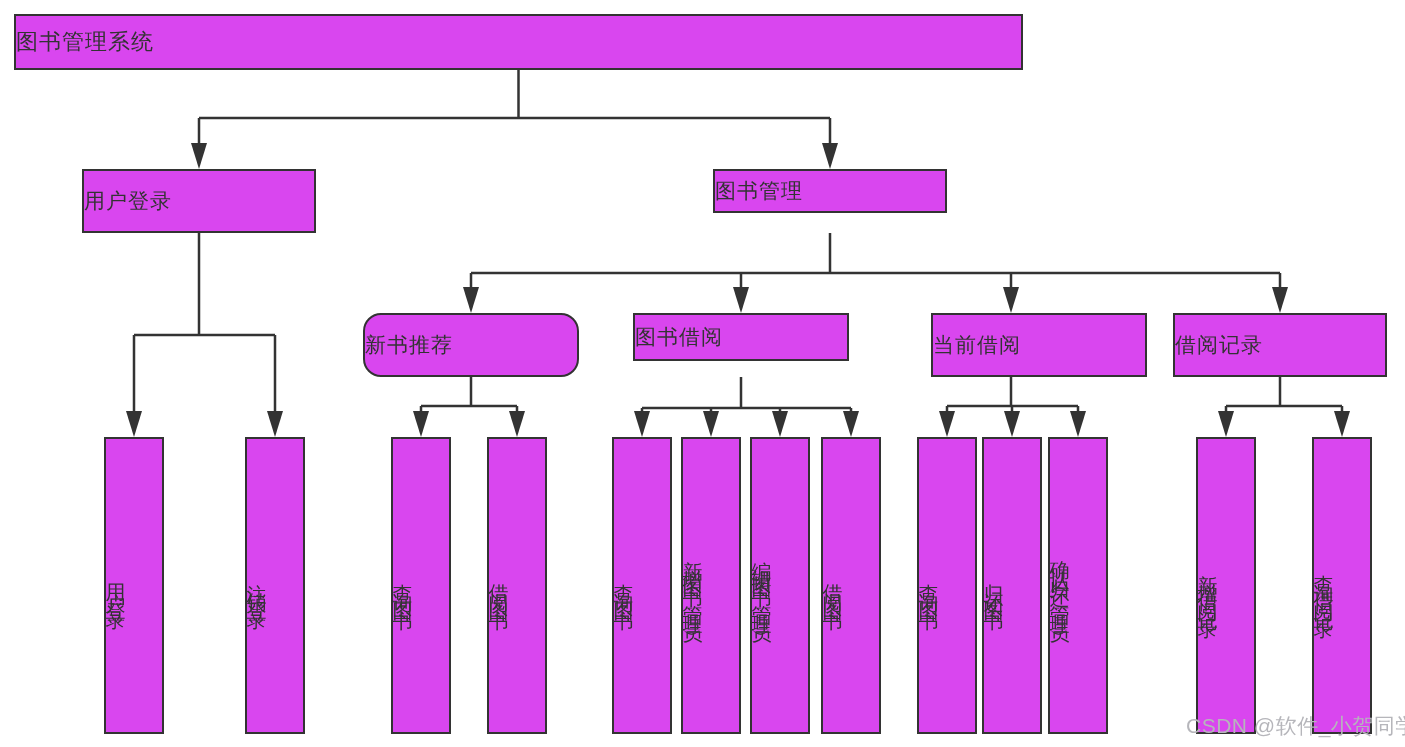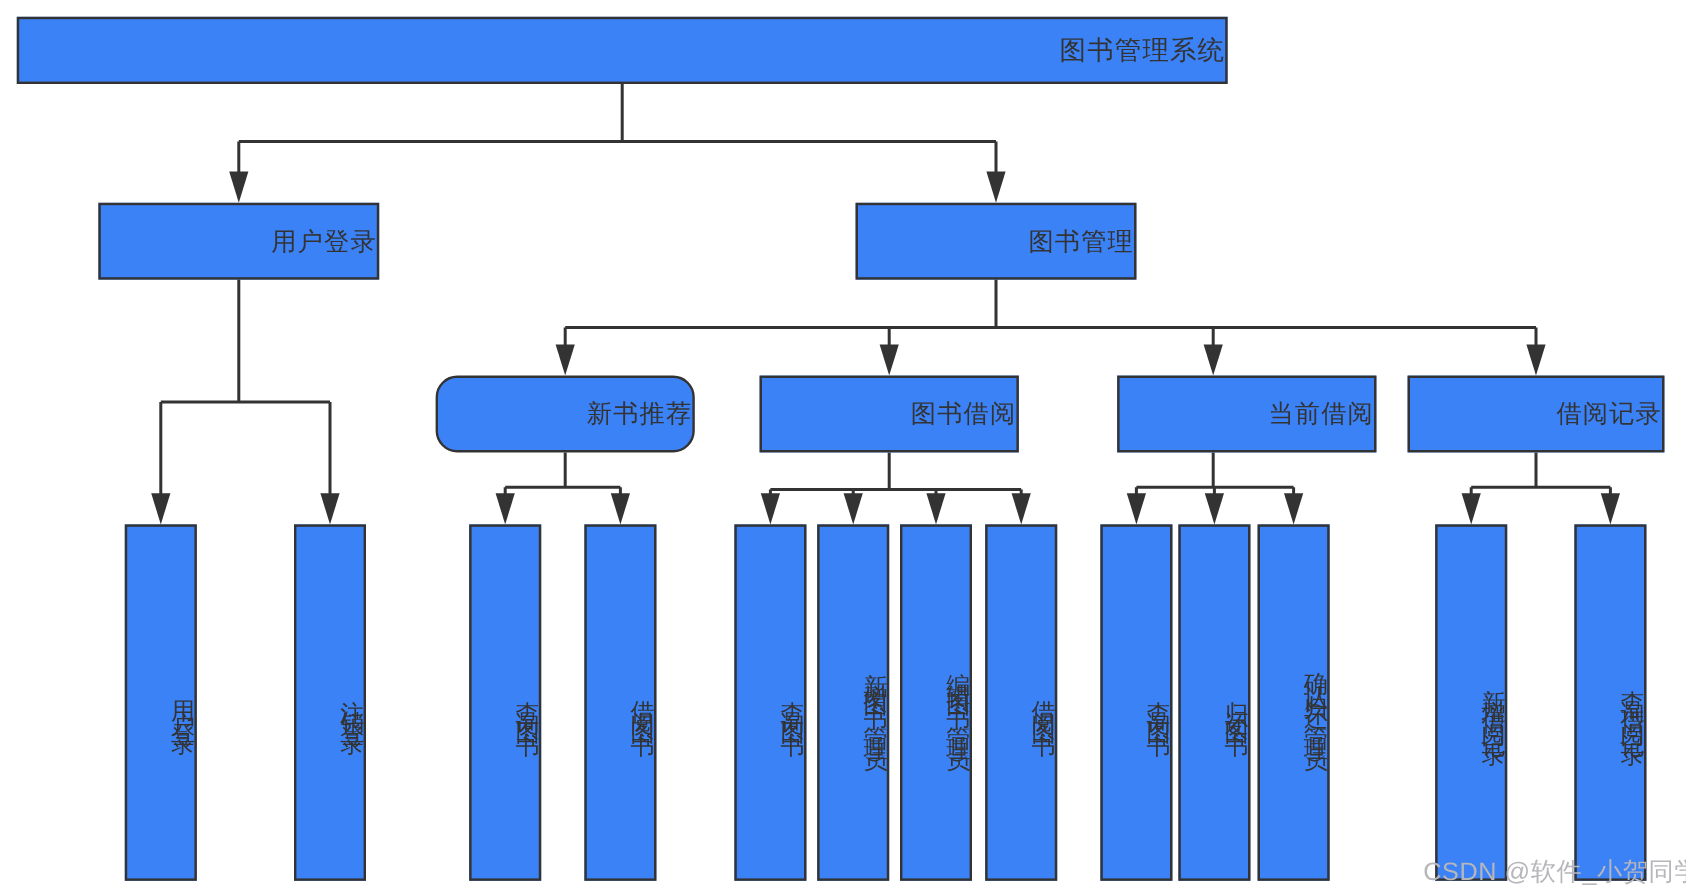--- a/index.html
+++ b/index.html
@@ -19,26 +19,26 @@
     position: absolute;
     left: 0;
     top: 0;
     width: 1405px;
     height: 747px;
     pointer-events: none;
   }
   .node {
     position: absolute;
     box-sizing: border-box;
-    background: #3b82f6;
+    background: #d946ef;
     border: 2.5px solid #333333;
     color: #333333;
     display: flex;
     align-items: center;
-    justify-content: flex-end;
+    justify-content: flex-start;
     text-align: center;
     z-index: 2;
   }
   .node.h {
     font-size: 21px;
     letter-spacing: 1px;
   }
   .node.root {
     font-size: 22px;
   }
@@ -112,28 +112,28 @@
     </g>
   </svg>
 
   <div class="node h root" style="left:14px; top:14px; width:1009px; height:56px;">
     <span>图书管理系统</span>
   </div>
 
   <div class="node h" style="left:82px; top:169px; width:234px; height:64px;">
     <span>用户登录</span>
   </div>
-  <div class="node h" style="left:713px; top:169px; width:234px; height:64px;">
+  <div class="node h" style="left:713px; top:169px; width:234px; height:44px;">
     <span>图书管理</span>
   </div>
 
   <div class="node h" style="left:363px; top:313px; width:216px; height:64px;border-radius:18px;">
     <span>新书推荐</span>
   </div>
-  <div class="node h" style="left:633px; top:313px; width:216px; height:64px;">
+  <div class="node h" style="left:633px; top:313px; width:216px; height:48px;">
     <span>图书借阅</span>
   </div>
   <div class="node h" style="left:931px; top:313px; width:216px; height:64px;">
     <span>当前借阅</span>
   </div>
   <div class="node h" style="left:1173px; top:313px; width:214px; height:64px;">
     <span>借阅记录</span>
   </div>
 
   <div class="node leaf" style="left:104px; top:437px; width:60px; height:297px;">

